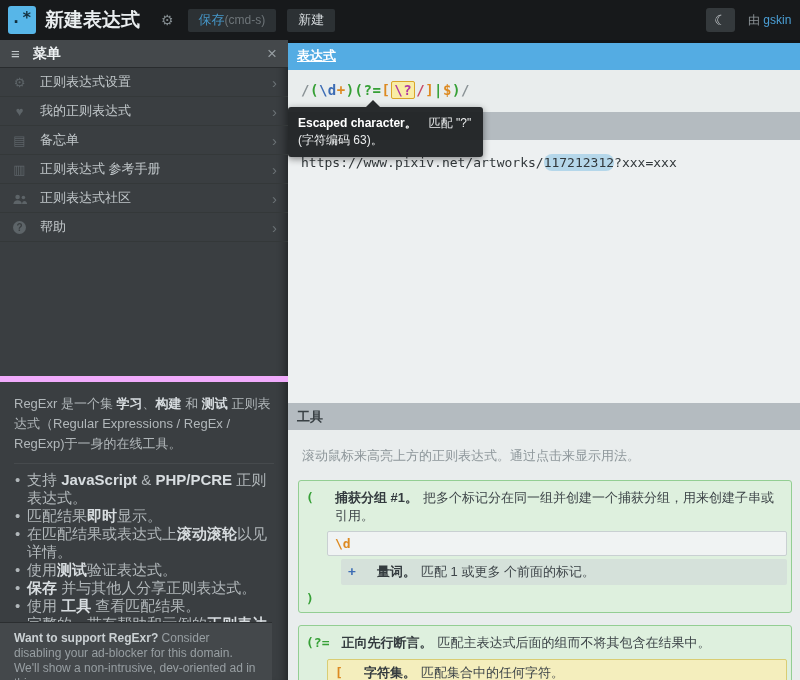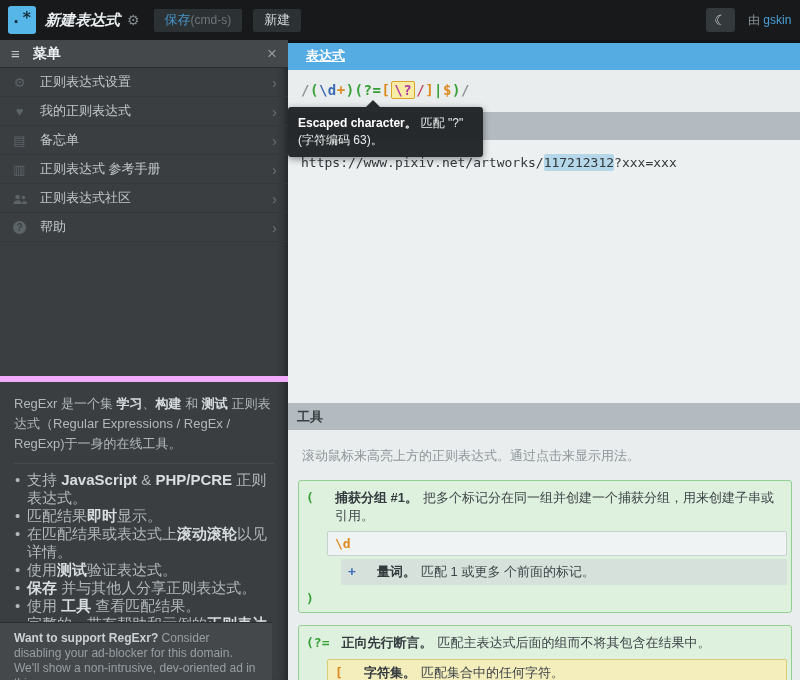--- a/index.html
+++ b/index.html
@@ -4,21 +4,21 @@
 <style>
   * { margin:0; padding:0; box-sizing:border-box; }
   html,body { width:800px; height:680px; }
   body { font-family:"Liberation Sans","DejaVu Sans",sans-serif; background:#17191b; overflow:hidden; }
   #app { position:relative; width:800px; height:680px; background:#17191b; overflow:hidden; }
 
   
   .topbar { position:absolute; top:0; left:0; width:800px; height:40px; background:#17191b; display:flex; align-items:center; }
   .logo { width:28px; height:28px; margin:0 9px 0 8px; background:#57b6e8; border-radius:3px; color:#13303e;
           font-family:"DejaVu Sans Mono",monospace; font-weight:bold; font-size:16px; line-height:24px; text-align:center; letter-spacing:1px; }
-  .app-title { color:#e9edef; font-weight:bold; font-size:15px; margin-right:7px;font-style:italic; }
+  .app-title { color:#e9edef; font-weight:bold; font-size:19px; margin-right:21px; }
   .title-gear { color:#828a8e; font-size:14px; margin-right:14px; }
   .tb-btn { background:#2c3134; border:0; border-radius:2px; height:23px; padding:0 11px; margin-right:11px;
             font-size:13px; color:#d6dbde; display:flex; align-items:center; cursor:pointer; }
   .save-main { color:#4596c8; }
   .save-shortcut { color:#6e7579; font-size:12px; }
   .tb-right { margin-left:auto; display:flex; align-items:center; }
   .moon-btn { width:29px; height:24px; background:#34393c; border:0; border-radius:3px; color:#c9ced1; font-size:14px;
               line-height:24px; text-align:center; margin-right:13px; cursor:pointer; }
   .byline { font-size:12px; color:#8d9498; white-space:nowrap; width:52px; overflow:hidden; }
   .byline a { color:#4b9fd6; text-decoration:none; }
@@ -47,35 +47,35 @@
   .bullets li { position:relative; padding-left:13px; font-size:15px; line-height:18px; color:#b1b7ba; }
   .bullets li::before { content:"•"; position:absolute; left:1px; color:#b1b7ba; }
 
   .ad-notice { position:absolute; left:0; right:16px; bottom:0; height:58px; background:#44484b; border-top:1px solid #2b2e30;
                padding:8px 14px 0 14px; font-size:12px; line-height:15px; color:#989fa3; }
   .ad-notice b { color:#cbd1d4; }
 
   
   .main { position:absolute; top:40px; left:288px; width:512px; height:640px; background:#e9eded; overflow:hidden; }
   .exp-header { height:30px; background:#54ace3; border-top:3px solid #111416; color:#fff; font-weight:bold;
-                font-size:13px; line-height:26px; padding-left:18px;text-decoration:underline; }
+                font-size:13px; line-height:26px; padding-left:9px;text-decoration:underline; }
   .exp-area { height:42px; background:#e9eded; font-family:"DejaVu Sans Mono",monospace; font-weight:bold;
               font-size:14px; line-height:41px; padding-left:13px; letter-spacing:.5px; white-space:nowrap; }
   .tk-sl { color:#8b9396; }  
   .tk-g  { color:#36a036; }  
   .tk-b  { color:#3c6cb4; }  
   .tk-o  { color:#dd8a21; }  
   .tk-m  { color:#b13aa2; }  
   .tk-r  { color:#c84b66; }  
   .tk-hl { background:#f9eda5; border:1px solid #daa529; border-radius:2px; padding:0 2px; margin:0 1px; }
 
   .text-header { height:28px; background:#b4bbc0; }
   .text-area { height:263px; background:#edf0f1; padding:15px 0 0 13px; font-family:"DejaVu Sans Mono",monospace;
                font-size:13px; color:#32383b; }
-  .match { background:#b5d7ea; border-radius:2px; padding:1px 0; }
+  .match { background:#b5d7ea; border-radius:8px; padding:1px 0; }
 
   .tools-header { height:27px; background:#b4bbc0; color:#394044; font-weight:bold; font-size:13px;
                   line-height:27px; padding-left:9px; }
   .tools-content { background:#e9eded; }
   .hint { padding:17px 14px 15px 14px; color:#8e979b; font-size:13px; }
 
   .explain-box { margin:0 8px 12px 10px; background:#def0de; border:1px solid #93ce93; border-radius:3px; padding:4px 2px 5px 0; }
   .ex-row { display:flex; align-items:baseline; padding:4px 7px; font-size:13px; color:#3e4549; cursor:pointer; }
   .ex-token { font-family:"DejaVu Sans Mono",monospace; font-weight:bold; font-size:13px; margin-right:12px; min-width:17px; white-space:pre; }
   .ex-title { font-weight:bold; color:#343b3f; margin-right:5px; }
@@ -84,21 +84,21 @@
   .nest-yellow { margin:3px 2px 2px 28px; background:#f4eebd; border:1px solid #d9cd74; border-radius:2px; cursor:pointer; }
   .close-row { padding:3px 7px 1px 7px; }
 
   
   .tooltip { position:absolute; left:0; top:67px; width:195px; background:rgba(33,36,38,.97); color:#eceeef;
              border-radius:3px; padding:8px 10px; font-size:12px; line-height:17px; z-index:6;
              box-shadow:0 2px 7px rgba(0,0,0,.45); }
   .tooltip::before { content:""; position:absolute; top:-7px; left:78px; width:0; height:0;
                      border-left:7px solid transparent; border-right:7px solid transparent;
                      border-bottom:7px solid rgba(33,36,38,.97); }
-  .tooltip b { color:#ffffff; margin-right:4px; }
+  .tooltip b { color:#ffffff; margin-right:12px; }
 </style>
 </head>
 <body>
 
 <div id="app">
 
   <div class="topbar">
     <div class="logo">.*</div>
     <div class="app-title">新建表达式</div>
     <div class="title-gear">⚙</div>

